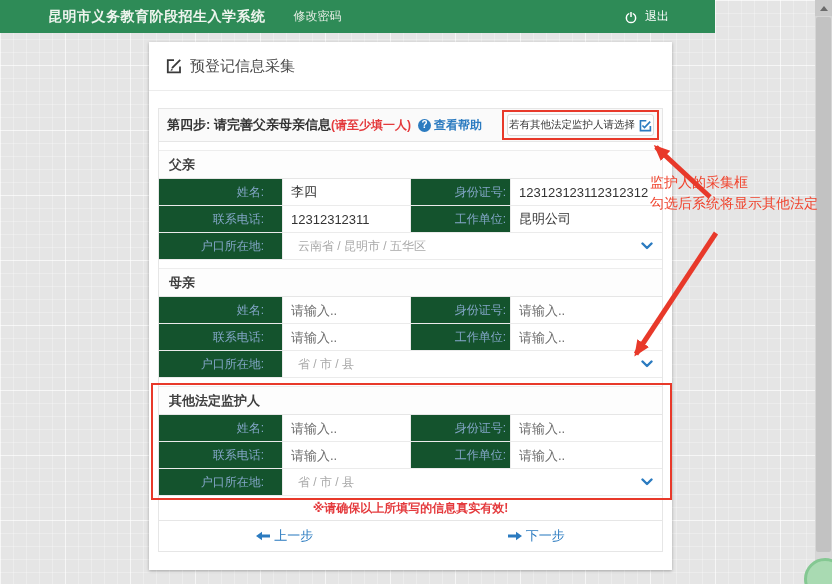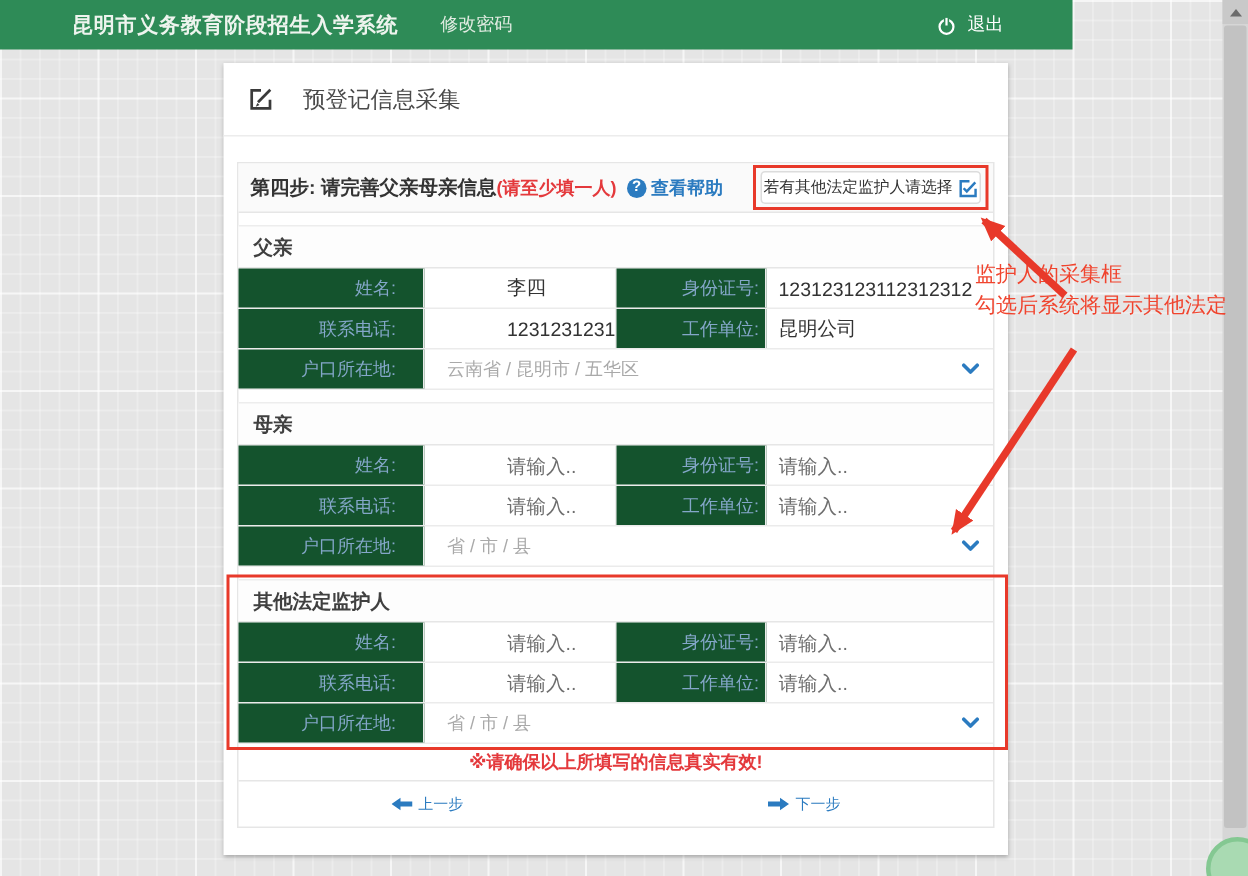--- a/index.html
+++ b/index.html
@@ -26,21 +26,21 @@
   .scroll-up{height:16px;background:#c9c9c9;display:flex;align-items:center;justify-content:center;cursor:pointer;}
   .scroll-up-tri{width:0;height:0;border-left:4px solid transparent;border-right:4px solid transparent;
     border-bottom:5px solid #6b6b6b;}
   .scroll-thumb{position:absolute;left:1px;top:17px;width:15px;height:535px;background:#c2c2c2;border-radius:2px;cursor:pointer;}
   .fab{position:absolute;right:-14px;bottom:-16px;width:42px;height:42px;border-radius:50%;
     background:#a9dab2;border:3px solid #84c892;box-sizing:border-box;z-index:4;cursor:pointer;}
   
   .card{position:absolute;left:149px;top:42px;width:523px;height:528px;background:#fff;
     box-shadow:0 1px 3px rgba(0,0,0,.28);z-index:2;}
   .card-header{height:48px;border-bottom:1px solid #ececec;display:flex;align-items:center;
-    padding-left:17px;gap:20px;color:#4a4a4a;font-size:15px;}
+    padding-left:17px;gap:8px;color:#4a4a4a;font-size:15px;}
   .card-header .icon{color:#3a3a3a;display:flex;}
   
   .panel{margin:17px 9px 0;border:1px solid #e6e6e6;}
   .panel-head{height:32px;border-bottom:1px solid #e6e6e6;background:#fafafa;
     display:flex;align-items:center;padding:0 8px;}
   .step-title{font-size:13px;font-weight:bold;color:#333;white-space:nowrap;}
   .step-hint{font-size:12px;font-weight:bold;color:#e4393c;white-space:nowrap;}
   .help{display:flex;align-items:center;gap:3px;margin-left:7px;cursor:pointer;}
   .help-q{width:13px;height:13px;border-radius:50%;background:#2b7bc0;color:#fff;font-size:10px;
     font-weight:bold;display:flex;align-items:center;justify-content:center;line-height:1;}
@@ -53,32 +53,32 @@
   .section{margin-top:8px;}
   .sec-header{height:27px;line-height:27px;padding:0 10px;font-size:13px;font-weight:bold;color:#404040;
     background:#fdfdfd;border-top:1px solid #ededed;border-bottom:1px solid #e6e6e6;}
   .row{display:grid;grid-template-columns:124px 128px 100px 1fr;height:26px;border-bottom:1px solid #ebebeb;}
   .row-region{display:grid;grid-template-columns:124px 1fr 30px;height:26px;border-bottom:1px solid #ebebeb;}
   .cell{display:flex;align-items:center;box-sizing:border-box;min-width:0;}
   .cell-label{justify-content:flex-end;padding-right:18px;font-size:12px;color:#84a7c9;
     background:#14532d;border-right:1px solid #ebebeb;}
   .cell-label.l2{padding-right:4px;}
   .cell-value{padding-left:8px;}
-  .cell-value.v1{border-right:1px solid #ebebeb;margin-left:47px;}
+  .cell-value.v1{border-right:1px solid #ebebeb;}
   .cell-value input{border:none;outline:none;background:transparent;font-size:13px;color:#333;
     width:100%;padding:0;font-family:inherit;}
   .cell-value input::placeholder{color:#6e6e6e;opacity:1;}
   .cell-region{padding-left:15px;font-size:12px;color:#a9a9a9;cursor:pointer;}
   .cell-chevron{justify-content:center;cursor:pointer;}
   
   .notice{text-align:center;font-size:12px;font-weight:bold;color:#e4393c;
     padding:4px 0 3px;border-bottom:1px solid #e6e6e6;}
   .navrow{display:flex;height:30px;}
   .nav-btn{flex:1;display:flex;align-items:center;justify-content:center;gap:4px;
-    font-size:10px;color:#2b7bc0;cursor:pointer;}
+    font-size:13px;color:#2b7bc0;cursor:pointer;}
   
   .ann-btn-rect{position:absolute;left:-5px;right:-5px;top:-4px;bottom:-4px;
     border:2px solid #e8392a;pointer-events:none;z-index:5;}
   .guardian-wrap{position:relative;}
   .ann-guardian-rect{position:absolute;left:-8px;right:-10px;top:-3px;bottom:-4px;
     border:2px solid #e8392a;pointer-events:none;z-index:5;}
   .ann-text{position:absolute;left:650px;top:172px;width:180px;font-size:14px;line-height:21px;
     color:#f0442e;z-index:6;pointer-events:none;}
   .arrows{position:absolute;left:0;top:0;z-index:6;pointer-events:none;}
 </style>

